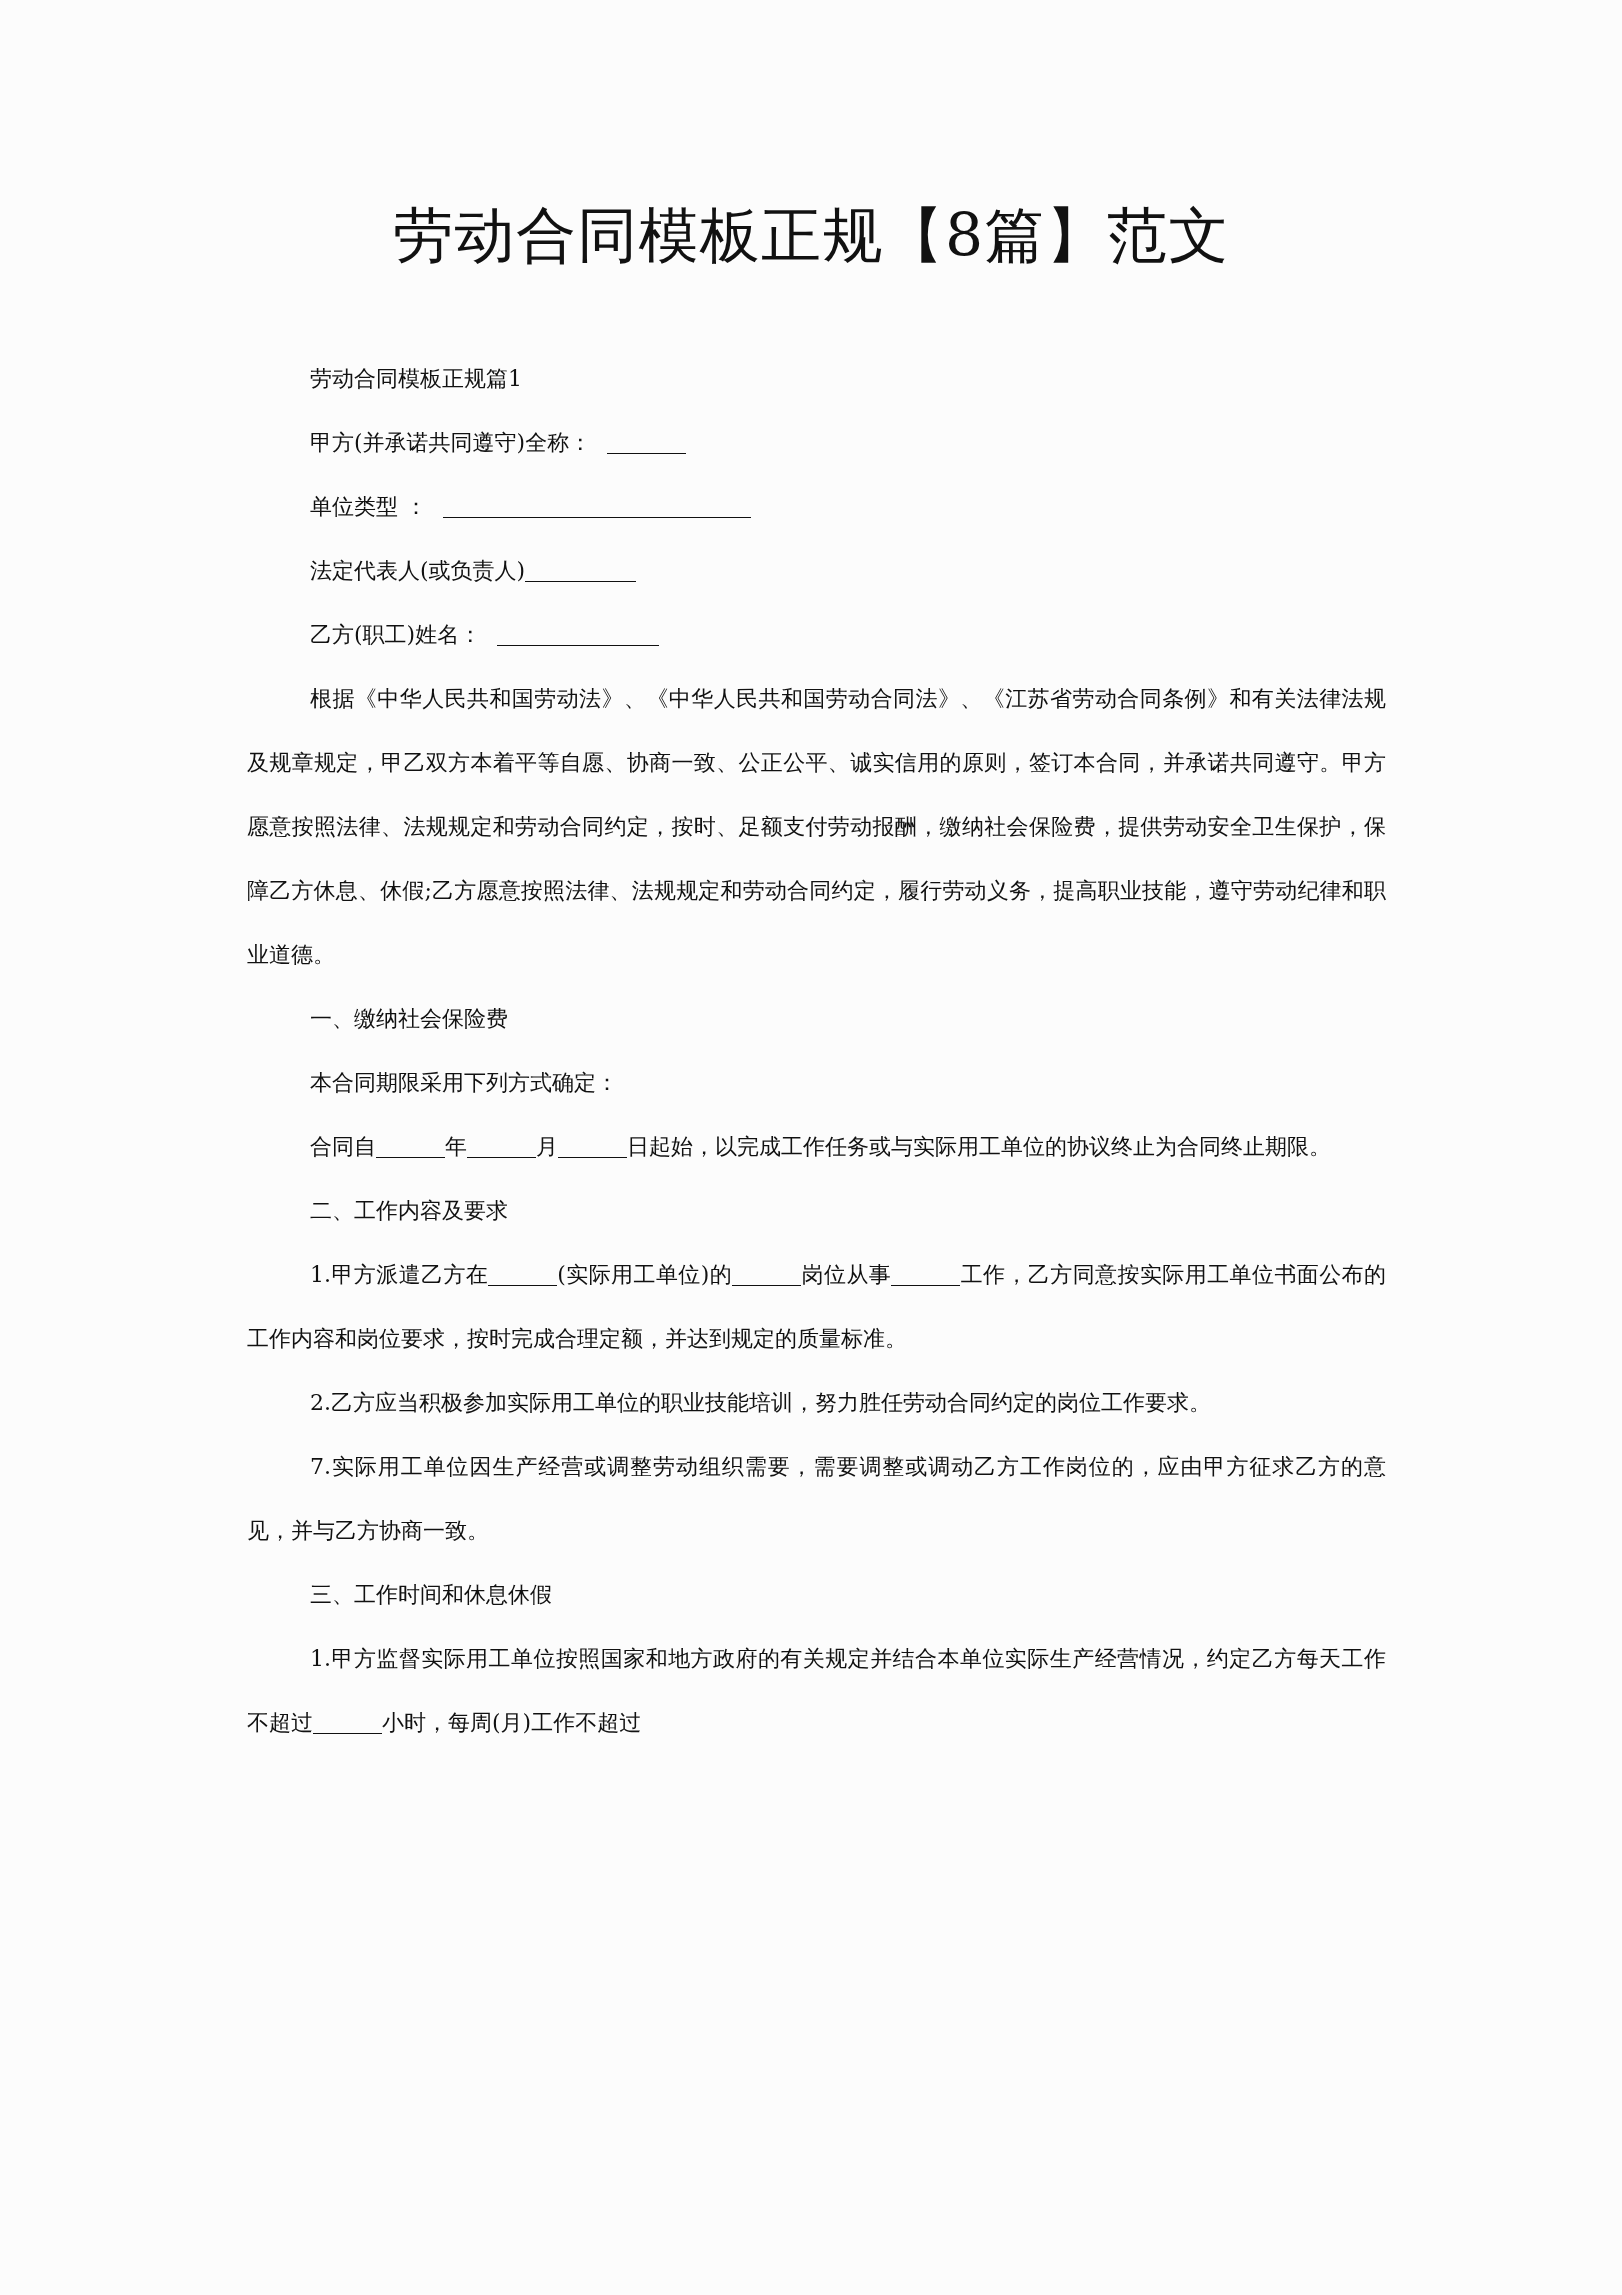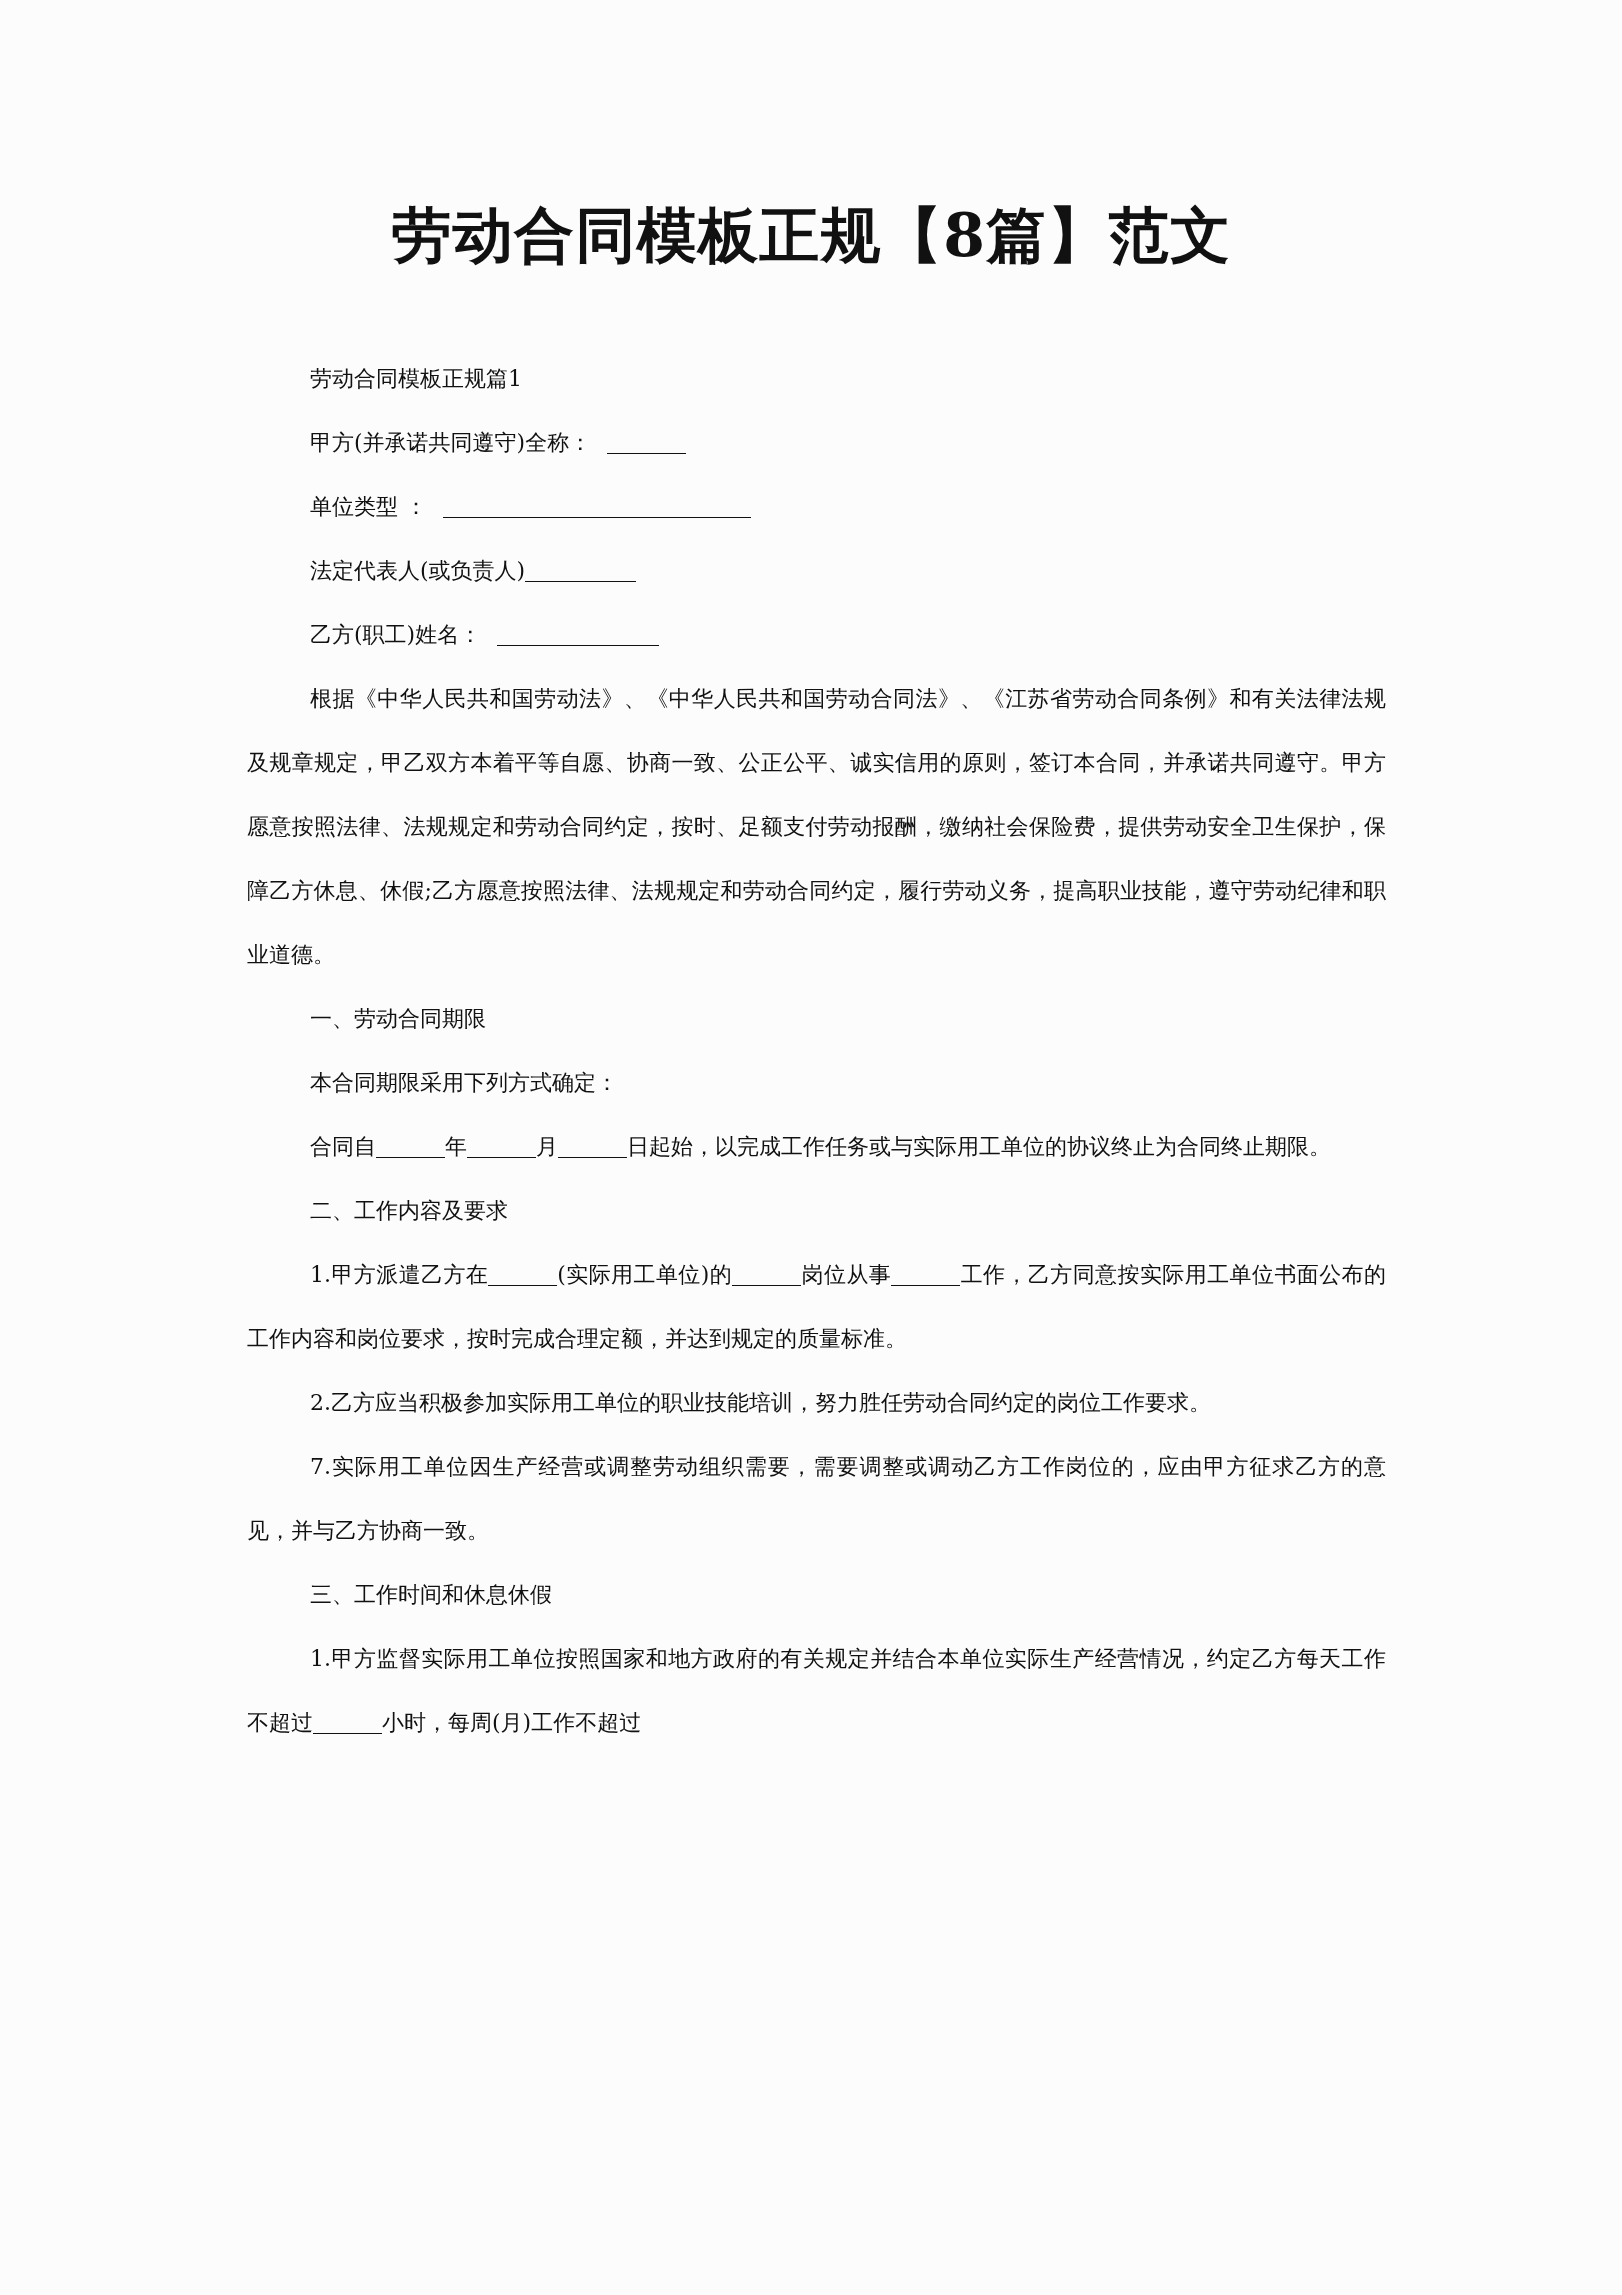--- a/index.html
+++ b/index.html
@@ -25,21 +25,21 @@
     }
     .title {
       position: absolute;
       left: 0;
       top: 196px;
       width: 1623px;
       text-align: center;
       font-size: 60px;
       line-height: 79px;
       letter-spacing: 1.3px;
-      font-weight: bold;
+      font-weight: normal;
       margin: 0;
     }
     .body {
       position: absolute;
       left: 247px;
       top: 347px;
       width: 1139px;
       font-size: 22px;
       line-height: 64px;
       text-align: justify;
@@ -88,21 +88,21 @@
 
     <p class="field-line"><span>单位类型 ：</span><span class="gap"></span><span class="blank w-xxl"></span></p>
 
     <p class="field-line"><span>法定代表人(或负责人)</span><span class="blank w-l"></span></p>
 
     <p class="field-line"><span>乙方(职工)姓名：</span><span class="gap"></span><span class="blank w-xl"></span></p>
 
 
     <p class="p indent">根据《中华人民共和国劳动法》、《中华人民共和国劳动合同法》、《江苏省劳动合同条例》和有关法律法规及规章规定，甲乙双方本着平等自愿、协商一致、公正公平、诚实信用的原则，签订本合同，并承诺共同遵守。甲方愿意按照法律、法规规定和劳动合同约定，按时、足额支付劳动报酬，缴纳社会保险费，提供劳动安全卫生保护，保障乙方休息、休假;乙方愿意按照法律、法规规定和劳动合同约定，履行劳动义务，提高职业技能，遵守劳动纪律和职业道德。</p>
 
-    <p class="field-line">一、劳动合同期限</p>
+    <p class="field-line">一、缴纳社会保险费</p>
 
     <p class="field-line">本合同期限采用下列方式确定：</p>
 
     <p class="p indent"><span>合同自</span><span class="blank w-s"></span><span>年</span><span class="blank w-s"></span><span>月</span><span class="blank w-s"></span><span>日起始，以完成工作任务或与实际用工单位的协议终止为合同终止期限。</span></p>
 
     <p class="field-line">二、工作内容及要求</p>
 
     <p class="p indent"><span>1.甲方派遣乙方在</span><span class="blank w-s"></span><span>(实际用工单位)的</span><span class="blank w-s"></span><span>岗位从事</span><span class="blank w-s"></span><span>工作，乙方同意按实际用工单位书面公布的工作内容和岗位要求，按时完成合理定额，并达到规定的质量标准。</span></p>
 
     <p class="p indent">2.乙方应当积极参加实际用工单位的职业技能培训，努力胜任劳动合同约定的岗位工作要求。</p>

